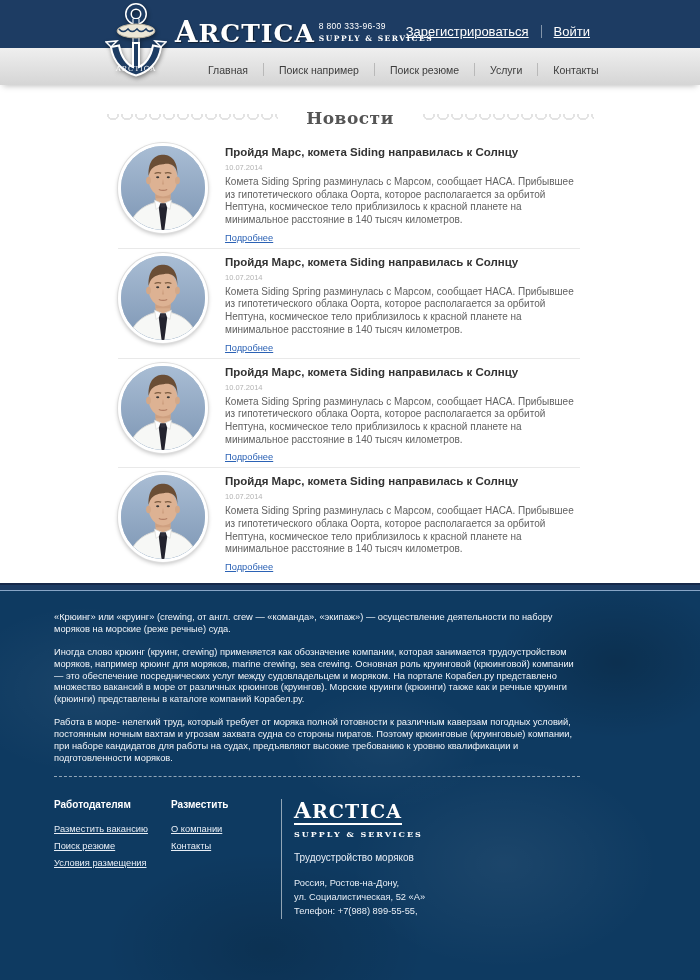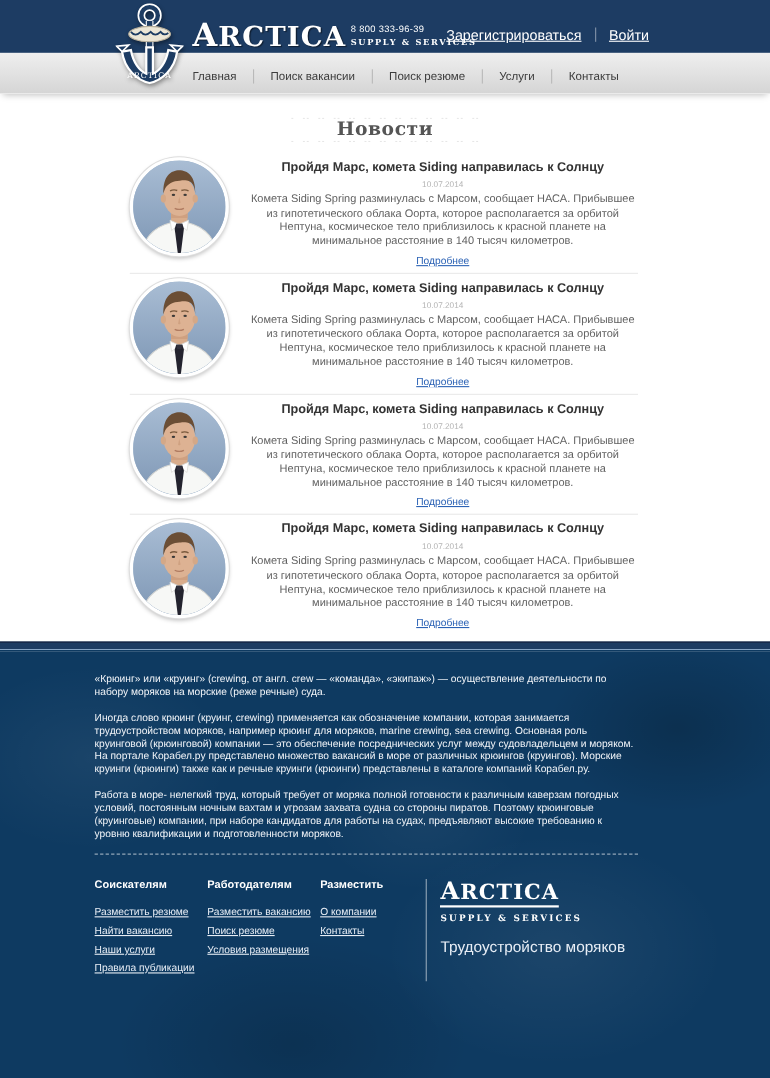--- a/index.html
+++ b/index.html
@@ -7,20 +7,21 @@
   body {
     font-family:"Liberation Sans", sans-serif;
     background:#fff; width:700px; height:980px; overflow:hidden; position:relative;
   }
   
   .header { position:relative; background:#1d3c63; height:48px; z-index:5; }
   .navbar {
     position:relative; height:37px;
     background:linear-gradient(#efefef, #d5d5d5);
     box-shadow:0 4px 6px -3px rgba(0,0,0,.25);
+    padding-left:33px;
   }
   .zigzag {
     position:absolute; top:0; left:0; right:0; height:7px;
     background:conic-gradient(from -45deg at 50% 0, #1d3c63 90deg, #0000 0) 0 0/14px 7px repeat-x;
   }
   .logo-anchor {
     position:absolute; left:105px; top:3px; width:62px; height:80px; z-index:10;
     filter:drop-shadow(1px 2px 2px rgba(0,0,0,.4));
   }
   .brand { position:absolute; left:175px; top:18px; display:flex; align-items:flex-start; }
@@ -37,80 +38,80 @@
     font-size:7.5px; letter-spacing:1.5px; text-transform:uppercase;
   }
   .auth { position:absolute; right:110px; top:24px; display:flex; align-items:center; }
   .auth a { color:#fff; font-size:13px; text-decoration:underline; cursor:pointer; }
   .auth-sep { width:1px; height:13px; background:rgba(255,255,255,.45); margin:0 12px; }
   .nav-items { display:flex; align-items:center; height:100%; padding-top:6px; margin-left:175px; }
   .nav-items a { color:#3c3c3c; font-size:10.5px; text-decoration:none; cursor:pointer; white-space:nowrap; }
   .nav-sep { width:1px; height:13px; background:#b9b9b9; margin:0 15px; }
   
   .content { height:498px; background:#fff; padding-top:22px; overflow:hidden; }
-  .section-head { display:flex; align-items:center; justify-content:center; height:22px;flex-direction:column; }
+  .section-head { display:flex; align-items:center; justify-content:center; height:22px; }
   .wave {
     width:172px; height:9px; margin:0 28px;
     background:radial-gradient(circle at 7px 0px, #0000 4.5px, #e3e3e3 4.5px, #e3e3e3 6px, #0000 6.5px) 0 0/14px 9px repeat-x;
   }
   .section-title {
     font-family:"DejaVu Serif", serif; font-weight:bold; color:#555;
     font-size:17px; letter-spacing:.5px;
   }
   .news-list { margin:10px 120px 0 118px; }
   .news-item { display:flex; padding:4px 0 3px 0; border-bottom:1px solid #e9e9e9; }
   .news-item:last-of-type { border-bottom:none; }
   .photo-ring {
     flex:0 0 90px; width:90px; height:90px; border-radius:50%;
     border:3px solid #fff; box-shadow:0 0 0 1px #ddd, 0 2px 4px rgba(0,0,0,.25);
     overflow:hidden; background:#9db4cc;
   }
   .photo-ring svg { display:block; width:100%; height:100%; }
-  .news-body { margin-left:17px; padding-top:3px;text-align:center; }
+  .news-body { margin-left:17px; padding-top:3px; }
   .news-title { font-size:11.5px; font-weight:bold; color:#333; cursor:pointer; }
   .news-date { margin-top:5px; font-size:7.5px; color:#b3b3b3; }
   .news-text { margin-top:4px; font-size:10px; color:#616161; line-height:1.27; }
   .news-more { display:inline-block; margin-top:3px; font-size:9.3px; color:#2b62b5; text-decoration:underline; cursor:pointer; }
   .pagination { display:flex; justify-content:center; align-items:center; margin-top:6px; }
   .pagination .page {
     min-width:16px; height:16px; line-height:16px; text-align:center;
     font-size:10px; font-weight:bold; color:#1b2f6e; margin:0 5px; cursor:pointer; text-decoration:none;
   }
   .pagination .page.active { background:#1b2f6e; color:#fff; }
   
   .footer-band { height:9px; background:linear-gradient(#16294a 0 2px, #1d3c63 2px 7px, #87a5c6 7px 8px, #0e3a61 8px 9px); }
   .footer {
     height:388px; color:#fff; background-color:#0e3a61;
     background-image:
       radial-gradient(180px 120px at 12% 25%, rgba(255,255,255,.05), transparent 70%),
       radial-gradient(220px 150px at 72% 70%, rgba(255,255,255,.06), transparent 70%),
       radial-gradient(170px 110px at 88% 18%, rgba(0,0,0,.18), transparent 70%),
       radial-gradient(230px 140px at 38% 92%, rgba(0,0,0,.15), transparent 70%),
       radial-gradient(140px 90px at 55% 40%, rgba(255,255,255,.04), transparent 70%);
-    padding:20px 120px 0 86px;
+    padding:20px 120px 0 54px;
   }
   .about p { font-size:9.3px; line-height:1.28; color:#f2f5f9; margin-bottom:11px; }
   .footer-dash { border-top:1px dashed rgba(255,255,255,.55); margin-top:8px; }
   .footer-cols { display:flex; margin-top:22px; }
   .fcol { width:117px; }
   .fcol.c3 { width:110px; }
   .fcol-title { font-size:10px; font-weight:bold; color:#fff; margin-bottom:14px; }
   .fcol a { display:block; font-size:9.3px; color:#e8eef6; text-decoration:underline; margin-bottom:7px; cursor:pointer; }
   .fcontact { border-left:1px solid rgba(255,255,255,.55); padding-left:12px; margin-left:0; width:218px; }
   .flogo-name {
     display:inline-block; font-family:"DejaVu Serif", serif; font-weight:bold; color:#fff;
     font-size:19px; letter-spacing:1px; text-transform:uppercase; line-height:1;
     border-bottom:2px solid #fff; padding-bottom:2px;
   }
   .flogo-name::first-letter { font-size:22px; }
   .flogo-tagline {
     margin-top:4px; font-family:"DejaVu Serif", serif; font-weight:bold;
     font-size:8px; letter-spacing:2px; text-transform:uppercase; color:#fff;
   }
-  .fslogan { margin-top:13px; font-size:14px; color:#e8eef6; }
+  .fslogan { margin-top:13px; font-size:10px; color:#e8eef6; }
   .fphone { margin-top:12px; font-family:"DejaVu Serif", serif; font-weight:bold; font-size:17px; color:#fff; }
   .faddress { margin-top:14px; font-size:9.3px; line-height:1.5; color:#e8eef6; }
 </style>
 </head>
 <body>
 
 <svg width="0" height="0" style="position:absolute">
   <defs>
     <symbol id="portrait" viewBox="0 0 90 90">
       <defs>
@@ -176,21 +177,21 @@
     <span class="auth-sep"></span>
     <a>Войти</a>
   </div>
 </div>
 
 <div class="navbar">
   <div class="zigzag"></div>
   <nav class="nav-items" id="nav-items">
       <a>Главная</a>
       <span class="nav-sep"></span>
-      <a>Поиск вакансии</a>
+      <a>Поиск например</a>
       <span class="nav-sep"></span>
       <a>Поиск резюме</a>
       <span class="nav-sep"></span>
       <a>Услуги</a>
       <span class="nav-sep"></span>
       <a>Контакты</a>
     </nav>
 </div>
 
 <div class="content">
@@ -268,36 +269,35 @@
 <div class="footer-band"></div>
 <div class="footer">
   <div class="about">
     <p>«Крюинг» или «круинг» (crewing, от англ. crew — «команда», «экипаж») — осуществление деятельности по набору моряков на морские (реже речные) суда.</p>
     <p>Иногда слово крюинг (круинг, crewing) применяется как обозначение компании, которая занимается трудоустройством моряков, например крюинг для моряков,  marine crewing, sea crewing. Основная роль круинговой (крюинговой) компании — это обеспечение посреднических услуг между судовладельцем и моряком. На портале Корабел.ру представлено множество вакансий в море от различных крюингов (круингов). Морские круинги (крюинги) также как и речные круинги (крюинги) представлены в каталоге компаний Корабел.ру.</p>
     <p>Работа в море- нелегкий труд, который требует от моряка полной готовности к  различным каверзам погодных условий, постоянным ночным вахтам и угрозам захвата судна со стороны пиратов. Поэтому крюинговые (круинговые) компании, при наборе кандидатов для работы на судах, предъявляют высокие требованию к уровню квалификации и подготовленности моряков.</p>
   </div>
   <div class="footer-dash"></div>
   <div class="footer-cols">
     <div class="fcol">
-      <div class="fcol-title">Соискателям</div>
-      <a>Разместить резюме</a>
-      <a>Найти вакансию</a>
-      <a>Наши услуги</a>
-      <a>Правила публикации</a>
-    </div>
-    <div class="fcol">
       <div class="fcol-title">Работодателям</div>
       <a>Разместить вакансию</a>
       <a>Поиск резюме</a>
       <a>Условия размещения</a>
     </div>
     <div class="fcol c3">
       <div class="fcol-title">Разместить</div>
       <a>О компании</a>
       <a>Контакты</a>
     </div>
     <div class="fcontact">
       <div class="flogo-name">Arctica</div>
       <div class="flogo-tagline">Supply &amp; Services</div>
       <div class="fslogan">Трудоустройство моряков</div>
+      <div class="faddress">
+        <div>Россия, Ростов-на-Дону,</div>
+        <div>ул. Социалистическая, 52 «А»</div>
+        <div>Телефон: +7(988) 899-55-55,</div>
+
+      </div>
     </div>
   </div>
 </div>
 
 </body></html>

